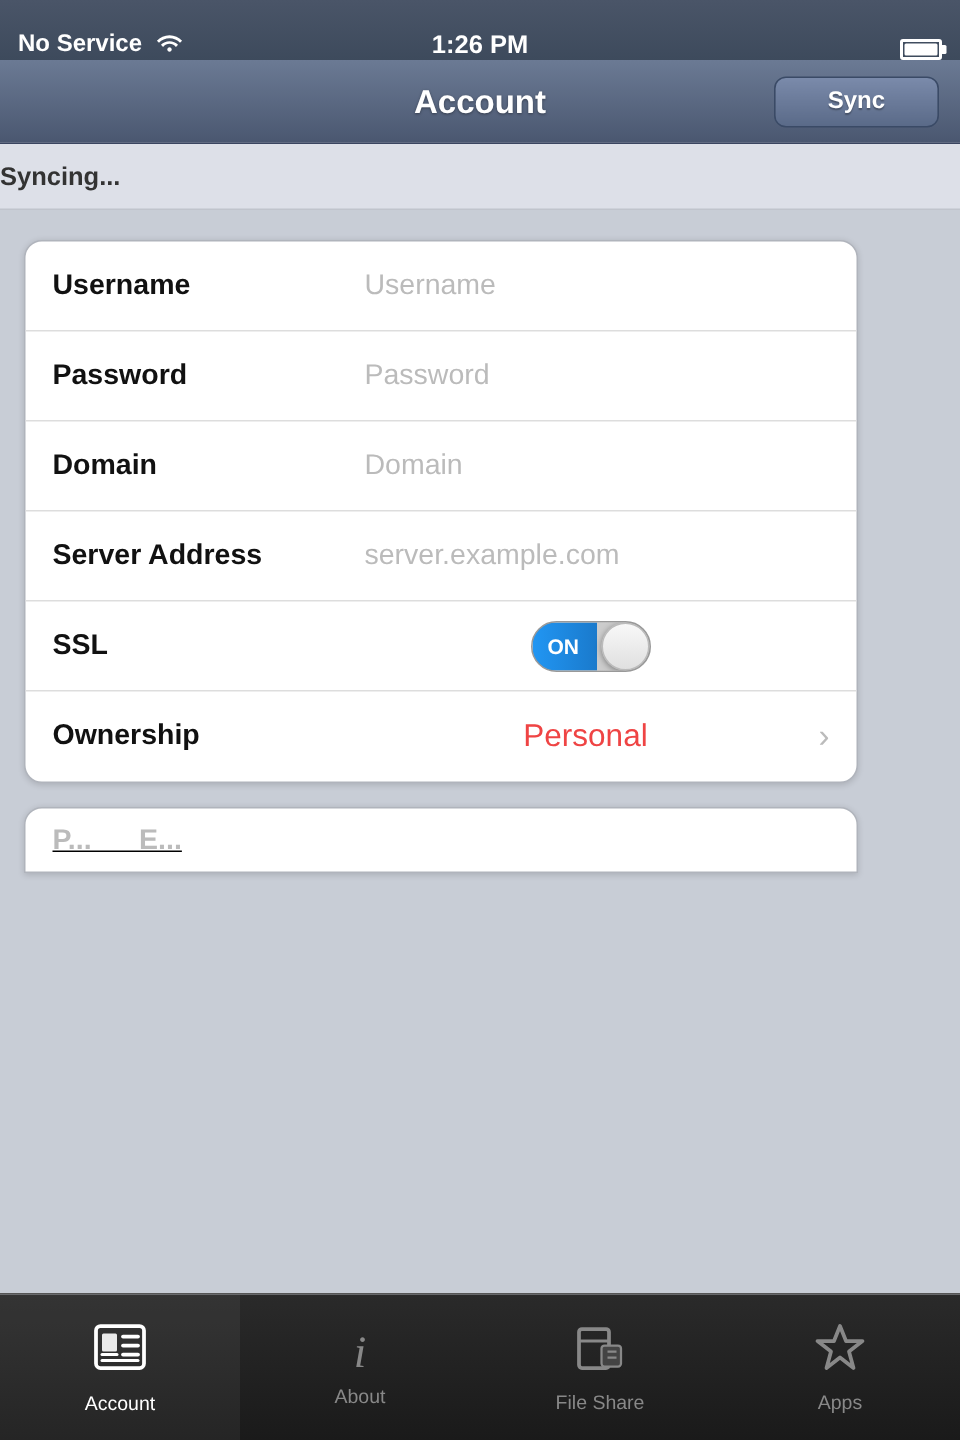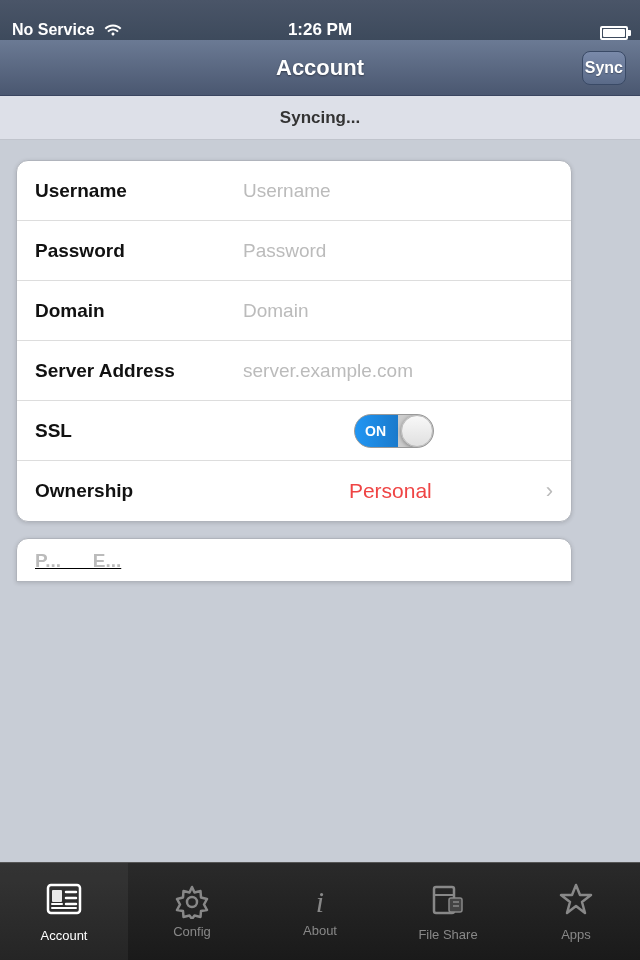--- a/index.html
+++ b/index.html
@@ -100,33 +100,33 @@
       position: absolute;
       right: 14px;
       top: 50%;
       transform: translateY(-50%);
       background: linear-gradient(to bottom, #7a8aaa, #5a6a88);
       border: 1px solid #3a4a66;
       border-radius: 8px;
       color: white;
       font-size: 16px;
       font-weight: 600;
-      padding: 7px 2px;
+      padding: 7px 35px;
       cursor: pointer;
       text-shadow: 0 1px 1px rgba(0,0,0,0.3);
     }
 
     
     .syncing-bar {
       width: 640px;
       height: 44px;
       background: #dde0e8;
       display: flex;
       align-items: center;
-      justify-content: center;
+      justify-content: flex-start;
       border-bottom: 1px solid #c0c4cc;
     }
     .syncing-text {
       font-size: 17px;
       font-weight: 600;
       color: #333;
     }
 
     
     .content {
@@ -397,29 +397,20 @@
         <line x1="20" y1="11" x2="30" y2="11" stroke="white" stroke-width="2.5" stroke-linecap="round"></line>
         <line x1="20" y1="17" x2="30" y2="17" stroke="white" stroke-width="2.5" stroke-linecap="round"></line>
         <line x1="20" y1="23" x2="30" y2="23" stroke="white" stroke-width="2.5" stroke-linecap="round"></line>
         <line x1="6" y1="23" x2="16" y2="23" stroke="white" stroke-width="2" stroke-linecap="round"></line>
         <line x1="6" y1="27" x2="30" y2="27" stroke="white" stroke-width="2" stroke-linecap="round"></line>
       </svg>
     </span>
     <span class="tab-label">Account</span>
   </div>
 
-  <div class="tab-item">
-    <span class="tab-icon gear-icon-container">
-      <svg width="34" height="34" viewBox="0 0 34 34">
-        <circle cx="17" cy="17" r="5" fill="none" stroke="#888" stroke-width="2.5"></circle>
-        <path d="M17 2 L19.5 7.5 L25.5 6 L26 12.5 L32 14 L29 19.5 L32 25 L26 26 L25.5 32 L19.5 30.5 L17 34 L14.5 30.5 L8.5 32 L8 26 L2 25 L5 19.5 L2 14 L8 12.5 L8.5 6 L14.5 7.5 Z" fill="none" stroke="#888" stroke-width="2.5" stroke-linejoin="round"></path>
-      </svg>
-    </span>
-    <span class="tab-label">Config</span>
-  </div>
 
   <div class="tab-item">
     <span style="font-size:30px; font-style:italic; font-family:Georgia,serif; color:#888;">i</span>
     <span class="tab-label">About</span>
   </div>
 
   <div class="tab-item">
     <span class="tab-icon">
       <svg width="34" height="34" viewBox="0 0 34 34">
         <rect x="3" y="5" width="20" height="26" rx="2" fill="none" stroke="#888" stroke-width="2.5"></rect>

